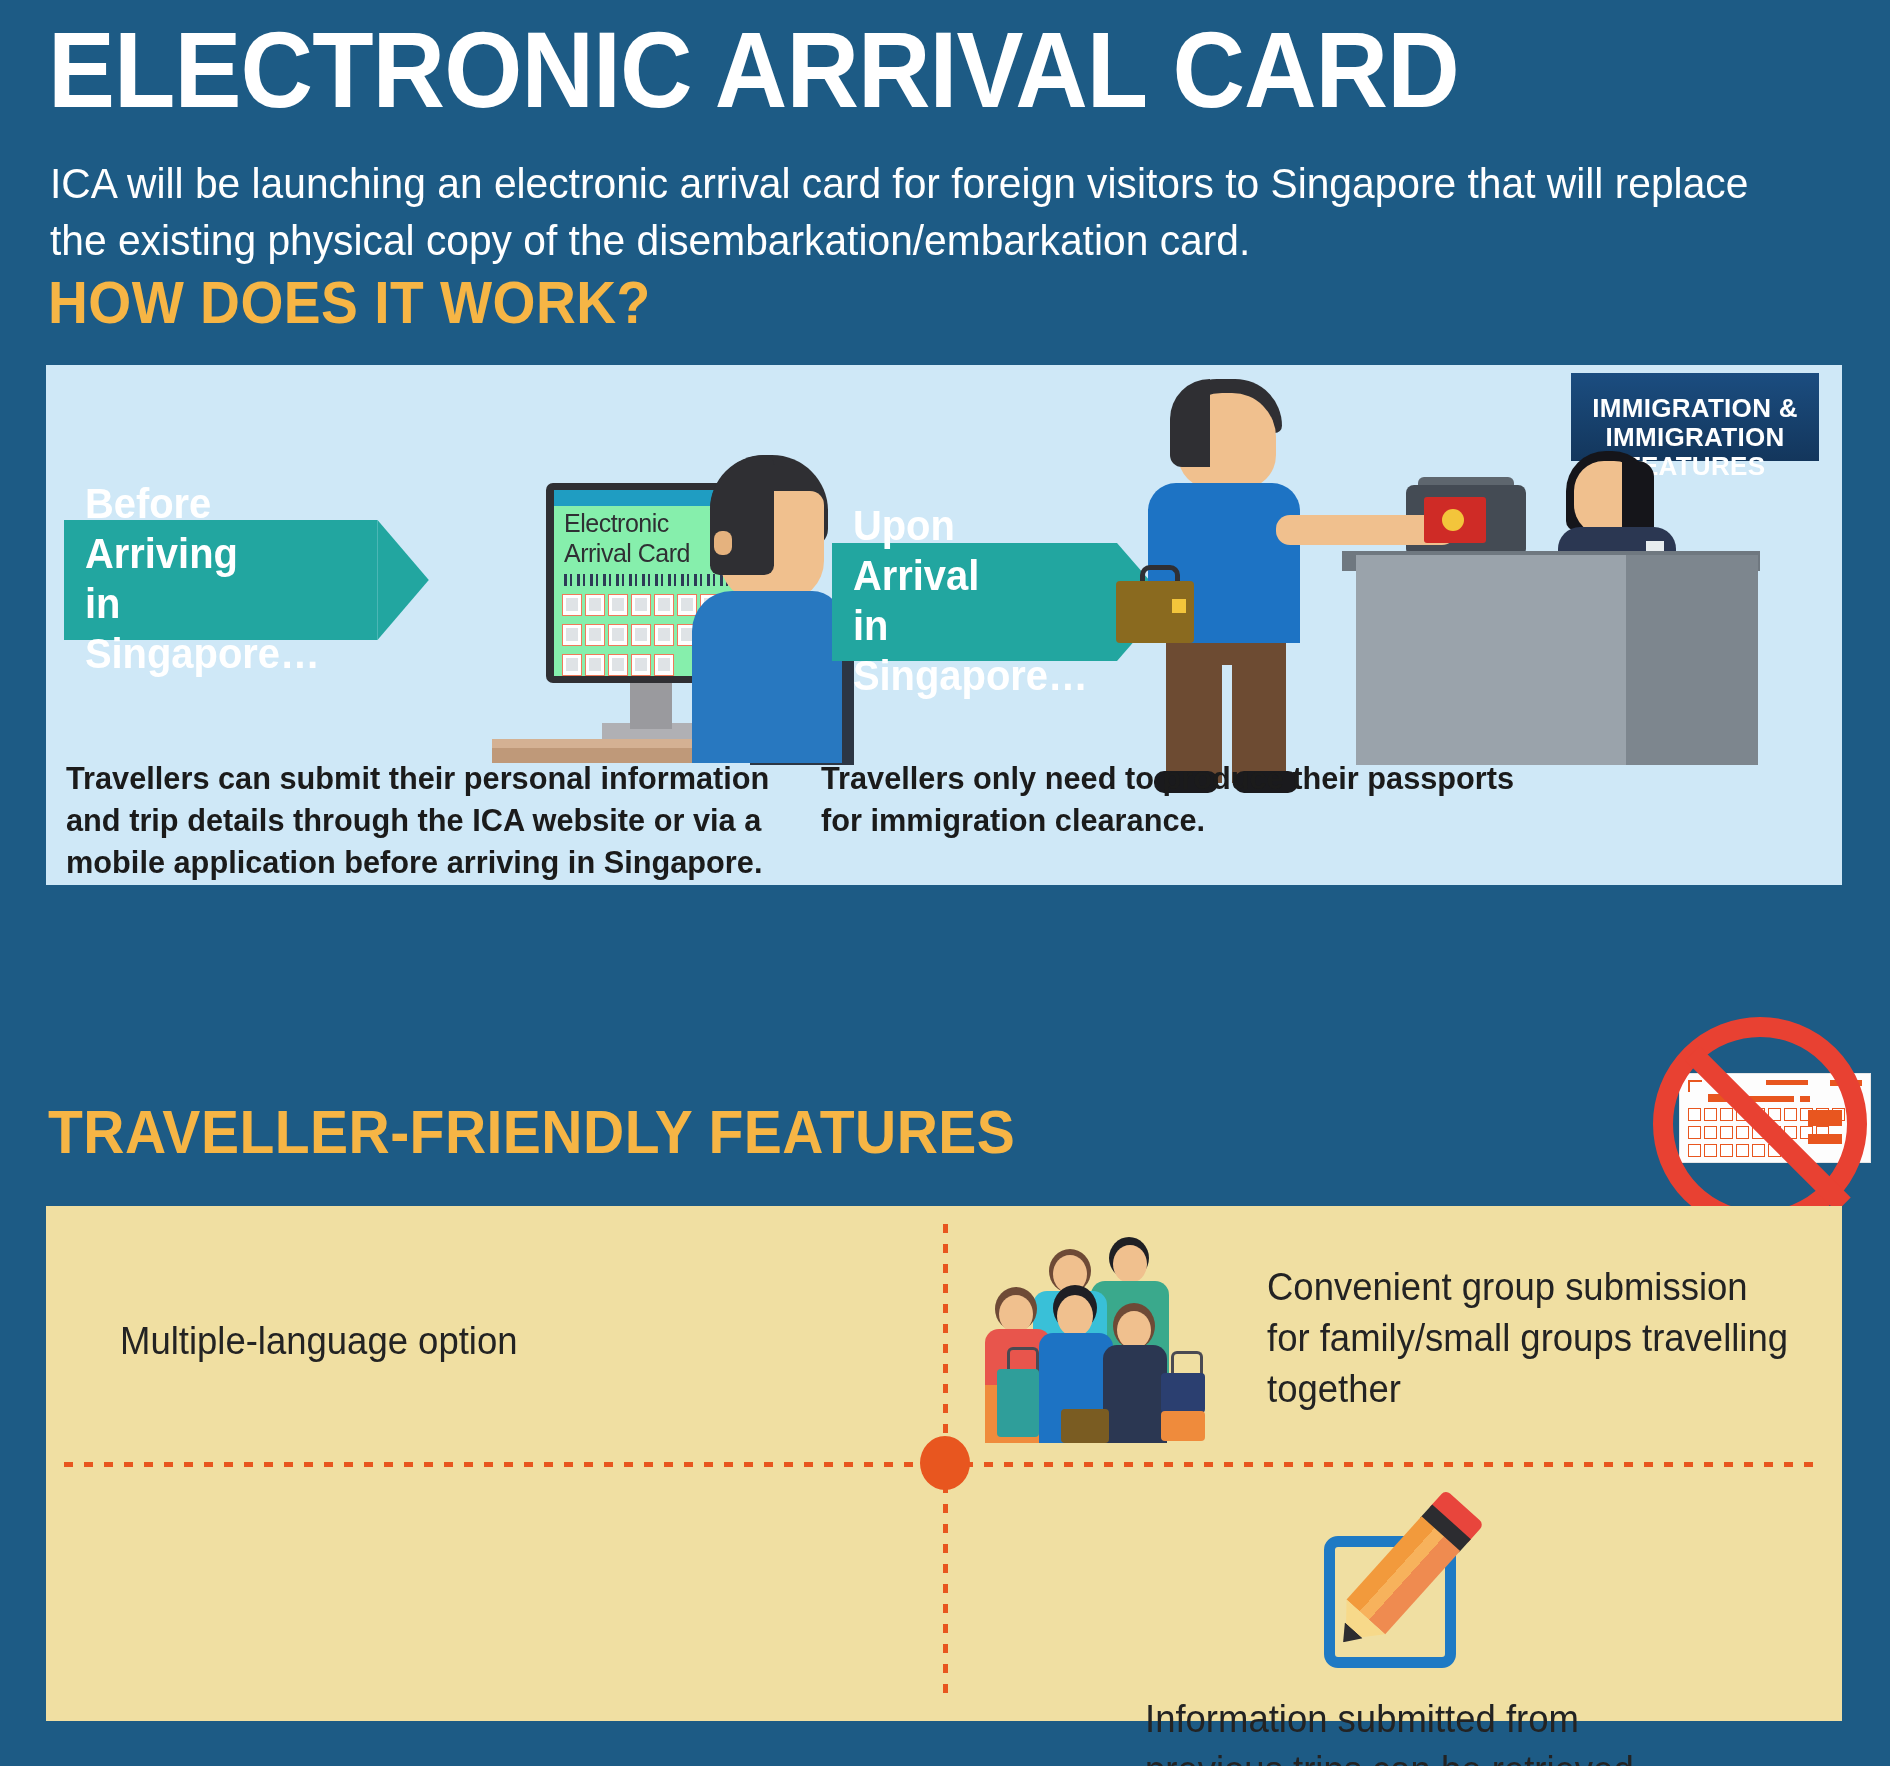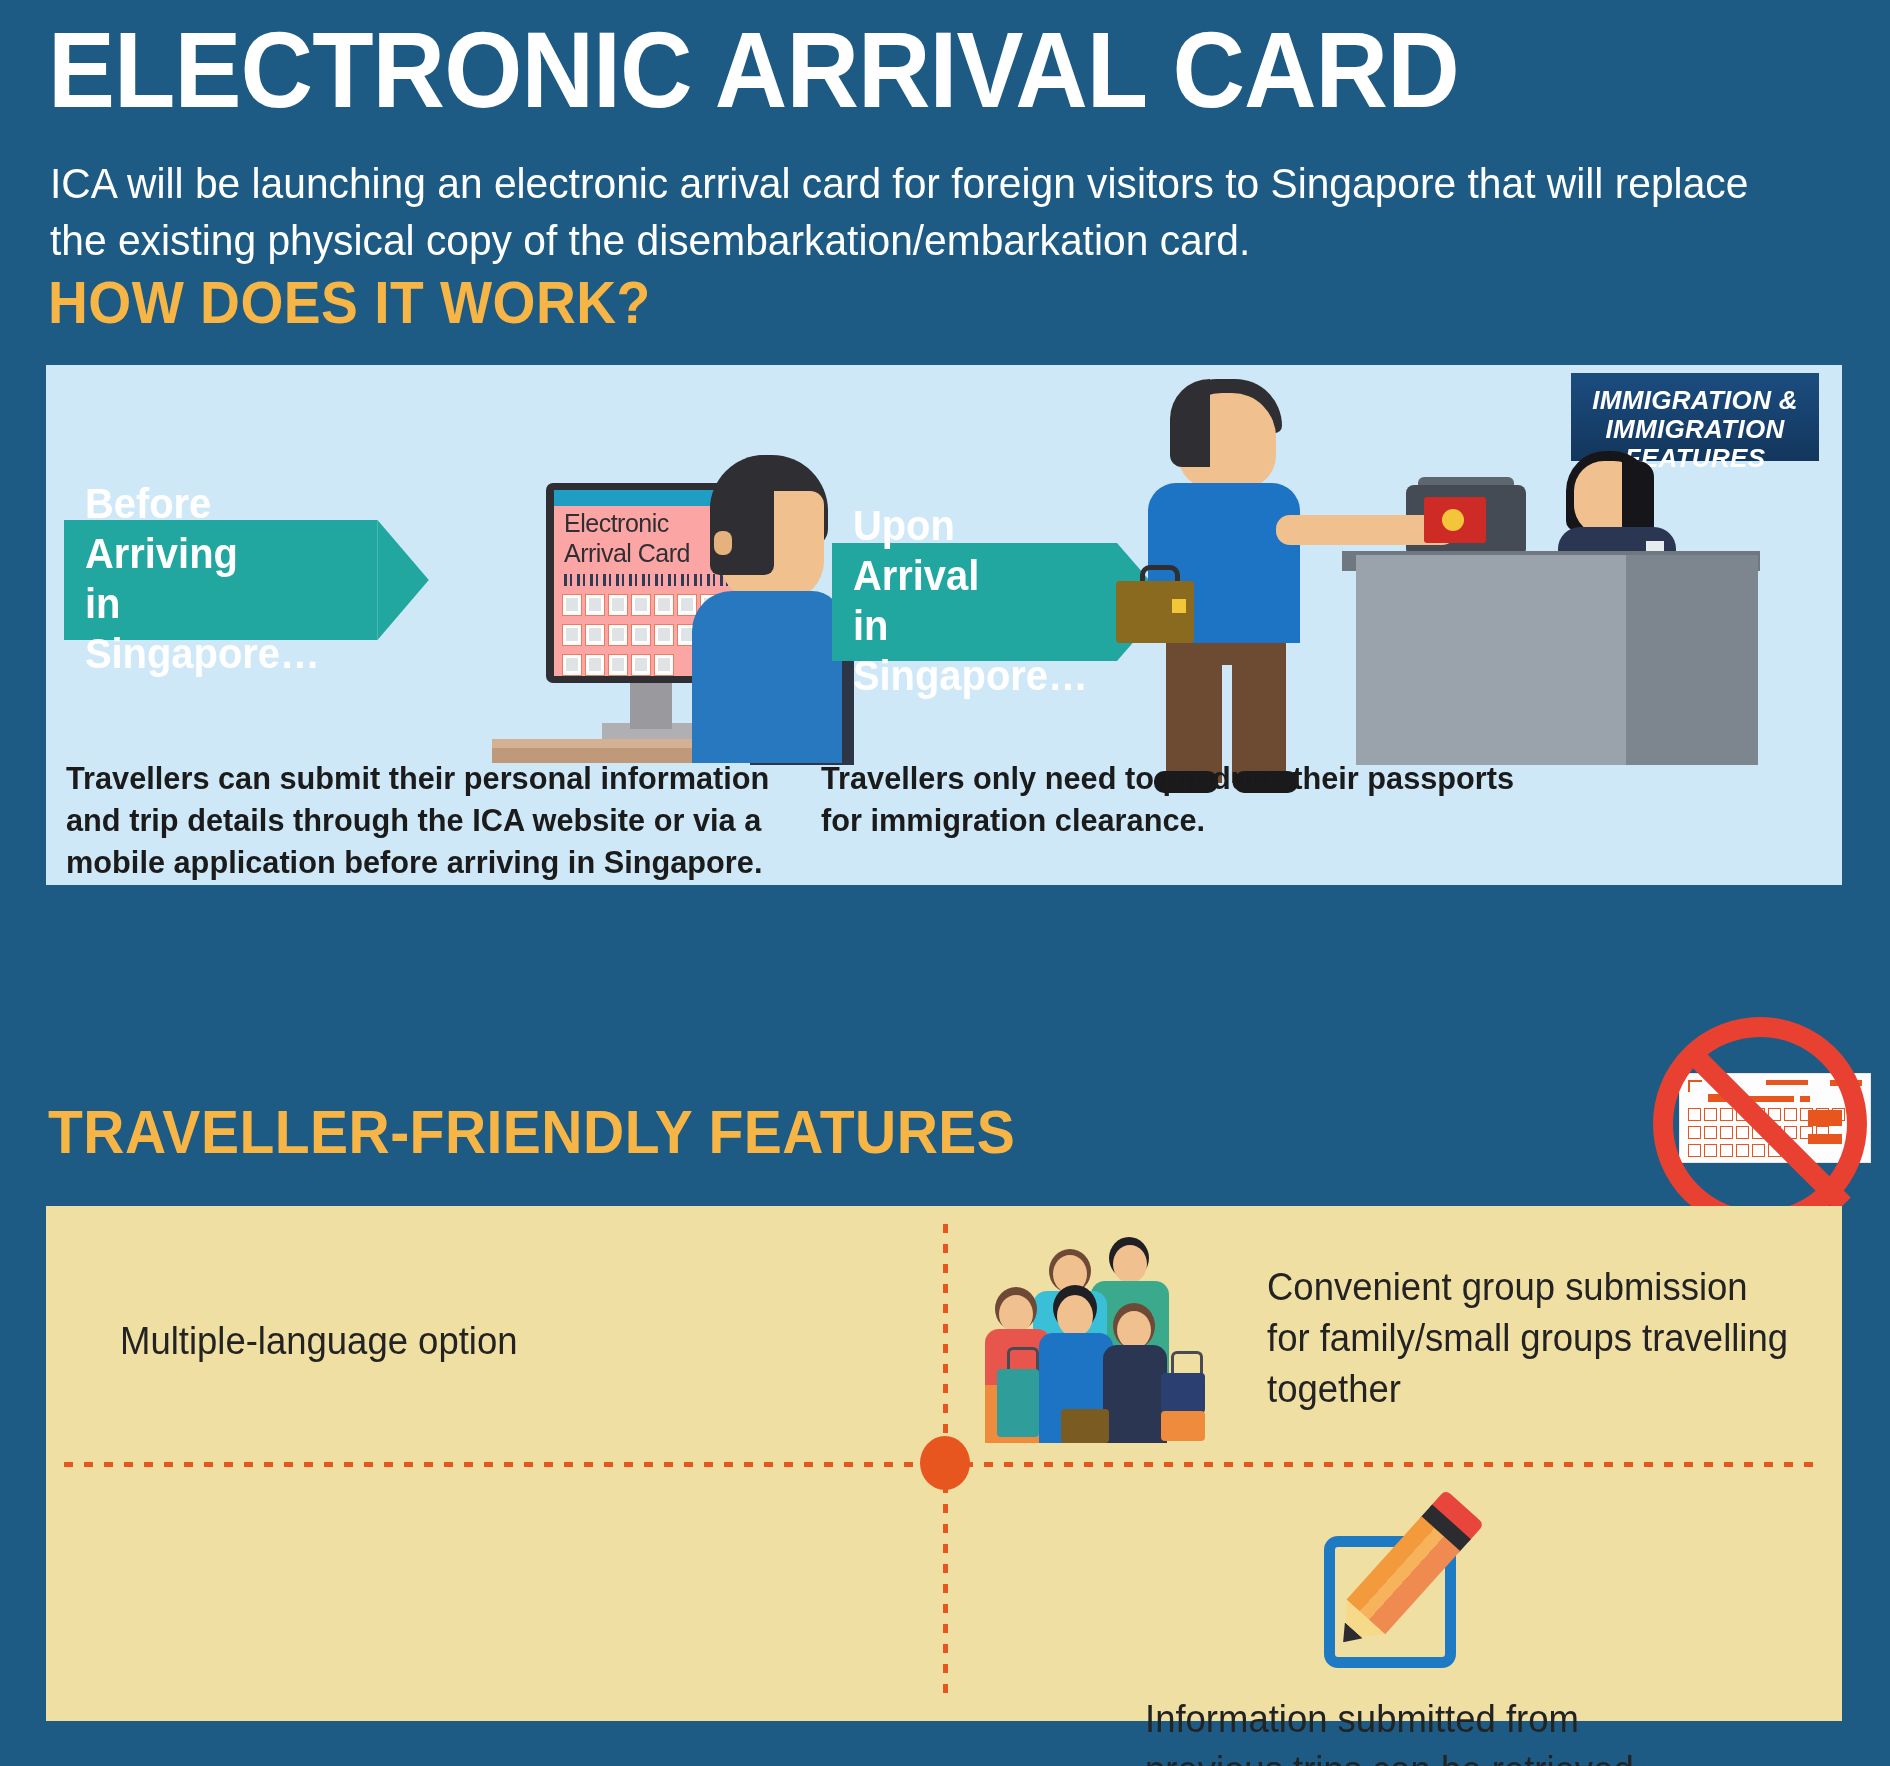--- a/index.html
+++ b/index.html
@@ -52,21 +52,21 @@
   }
   .arrow-banner .tip{
     position:absolute;right:-54px;top:0;width:0;height:0;
     border-top:60px solid transparent;border-bottom:60px solid transparent;
     border-left:54px solid #22a6a0;
   }
 
   
   #computer{position:absolute;left:436px;top:90px;width:360px;height:330px;}
   .mon-frame{position:absolute;left:64px;top:28px;width:212px;height:200px;background:#2f2f33;border-radius:7px;}
-  .mon-screen{position:absolute;left:8px;top:7px;width:196px;height:186px;background:#fca5a5;overflow:hidden;}
+  .mon-screen{position:absolute;left:8px;top:7px;width:196px;height:186px;background:#86efac;overflow:hidden;}
   .mon-bar{position:absolute;left:0;top:0;width:196px;height:16px;background:#1f9dc2;}
   .mon-dot{position:absolute;top:6px;width:4px;height:4px;border-radius:50%;background:#fff;}
   .mon-title{position:absolute;left:10px;top:18px;font-size:25px;line-height:30px;color:#2f2f33;font-weight:400;letter-spacing:-0.5px;}
   .barcode{position:absolute;left:10px;top:84px;width:178px;height:12px;
      background:repeating-linear-gradient(90deg,#2d3b56 0 3px,transparent 3px 6px,#2d3b56 6px 8px,transparent 8px 13px);}
   .formrow{position:absolute;left:8px;height:22px;display:flex;gap:3px;}
   .cell{width:20px;height:22px;border:1.5px solid #f07a5a;background:#fff;box-sizing:border-box;}
   .cell i{display:block;width:12px;height:13px;margin:3px auto;background:#dfe3e6;}
   .mon-neck{position:absolute;left:148px;top:228px;width:42px;height:46px;background:#9a9a9e;}
   .mon-base{position:absolute;left:120px;top:268px;width:100px;height:16px;background:#b0b0b4;}
@@ -79,21 +79,21 @@
   .p1-hair2{position:absolute;left:228px;top:0px;width:64px;height:120px;background:#2f2f33;border-radius:56px 10px 10px 10px;}
   .p1-ear{position:absolute;left:232px;top:76px;width:18px;height:24px;background:#e5b27e;border-radius:8px;}
   .p1-body{position:absolute;left:210px;top:136px;width:150px;height:172px;background:#2878c0;border-radius:40px 30px 0 0;}
   .p1-chair{position:absolute;left:268px;top:150px;width:104px;height:160px;background:#2c3644;border-radius:34px 14px 0 0;}
 
   
   #immig{position:absolute;left:1060px;top:0px;width:740px;height:420px;}
   .ica-sign{position:absolute;left:465px;top:8px;width:248px;height:88px;
     background:linear-gradient(180deg,#1b4d80 0%,#13365c 100%);
     color:#fff;font-weight:bold;font-size:26px;line-height:29px;
-    text-align:center;padding-top:13px;box-sizing:border-box;letter-spacing:0.3px;font-style:italic;}
+    text-align:center;padding-top:21px;box-sizing:border-box;letter-spacing:0.3px;}
   .counter{position:absolute;left:250px;top:190px;width:400px;height:210px;background:#9aa3ab;}
   .counter-top{position:absolute;left:236px;top:186px;width:418px;height:20px;background:#6f7880;}
   .counter-rt{position:absolute;left:520px;top:190px;width:132px;height:210px;background:#7d868e;}
   .kiosk{position:absolute;left:300px;top:120px;width:120px;height:72px;background:#444b54;border-radius:8px;}
   .kiosk2{position:absolute;left:312px;top:112px;width:96px;height:50px;background:#5e666e;border-radius:6px;}
 
   .trav-head{position:absolute;left:72px;top:28px;width:98px;height:96px;background:#f0c08e;border-radius:44px 44px 34px 34px;}
   .trav-hair{position:absolute;left:64px;top:14px;width:112px;height:54px;background:#2f2f33;border-radius:52px 52px 8px 8px;}
   .trav-hair2{position:absolute;left:64px;top:14px;width:40px;height:88px;background:#2f2f33;border-radius:40px 0 0 12px;}
   .trav-body{position:absolute;left:42px;top:118px;width:152px;height:160px;background:#1d73c4;border-radius:28px 28px 0 0;}

